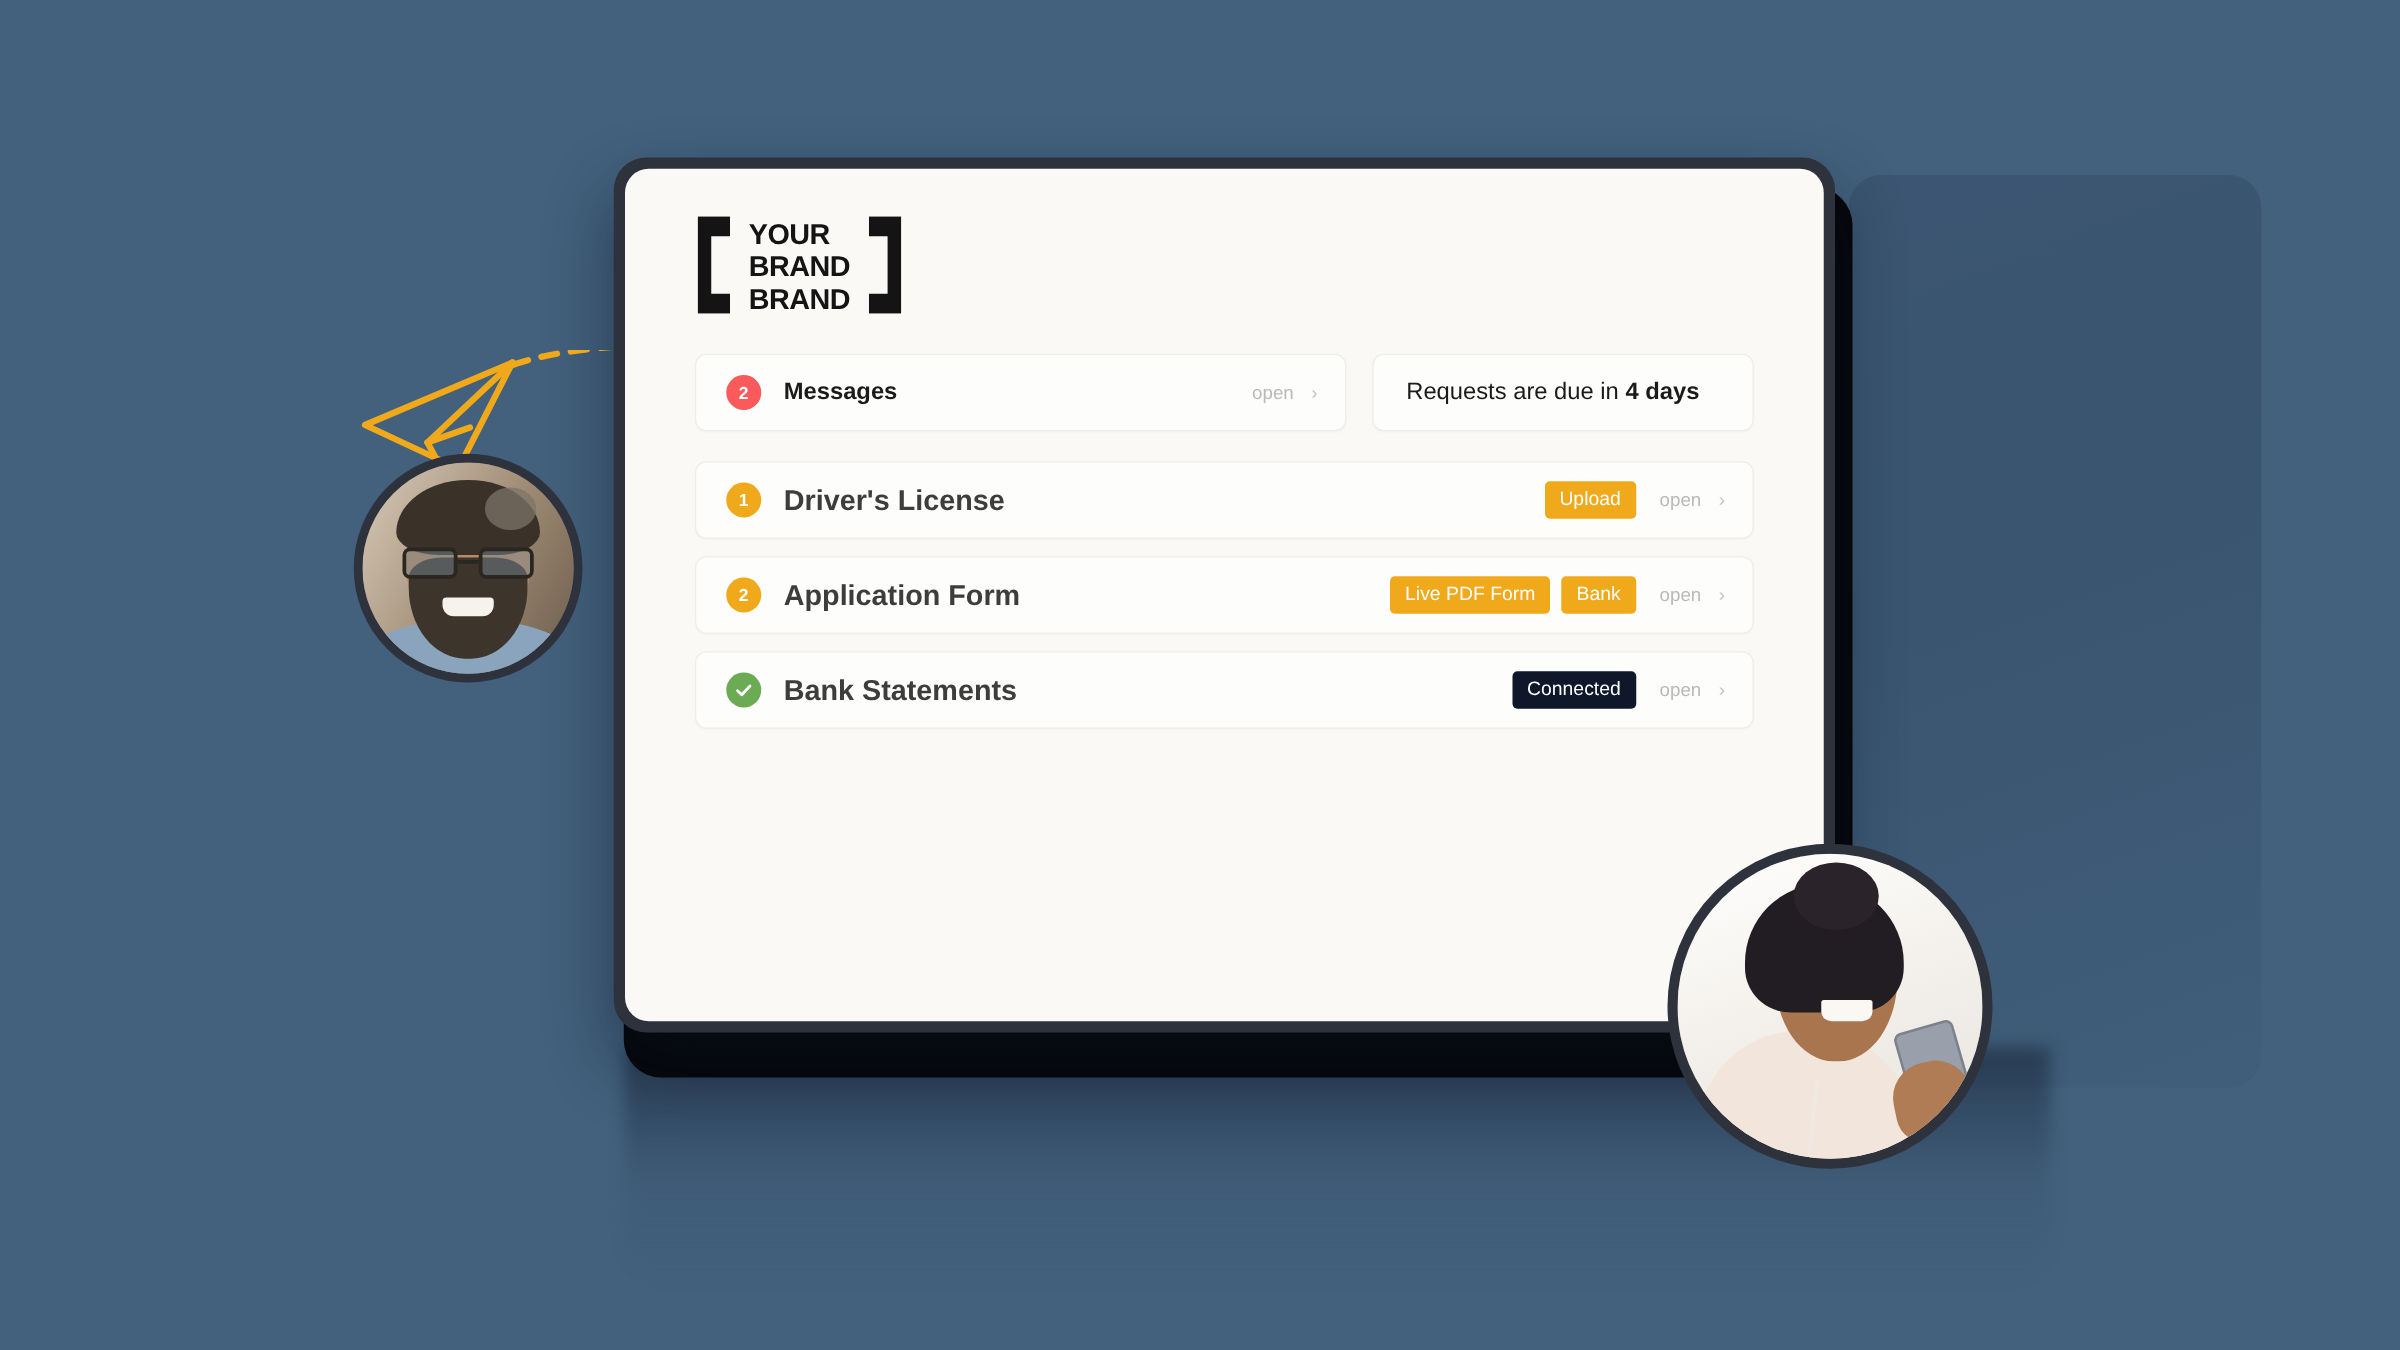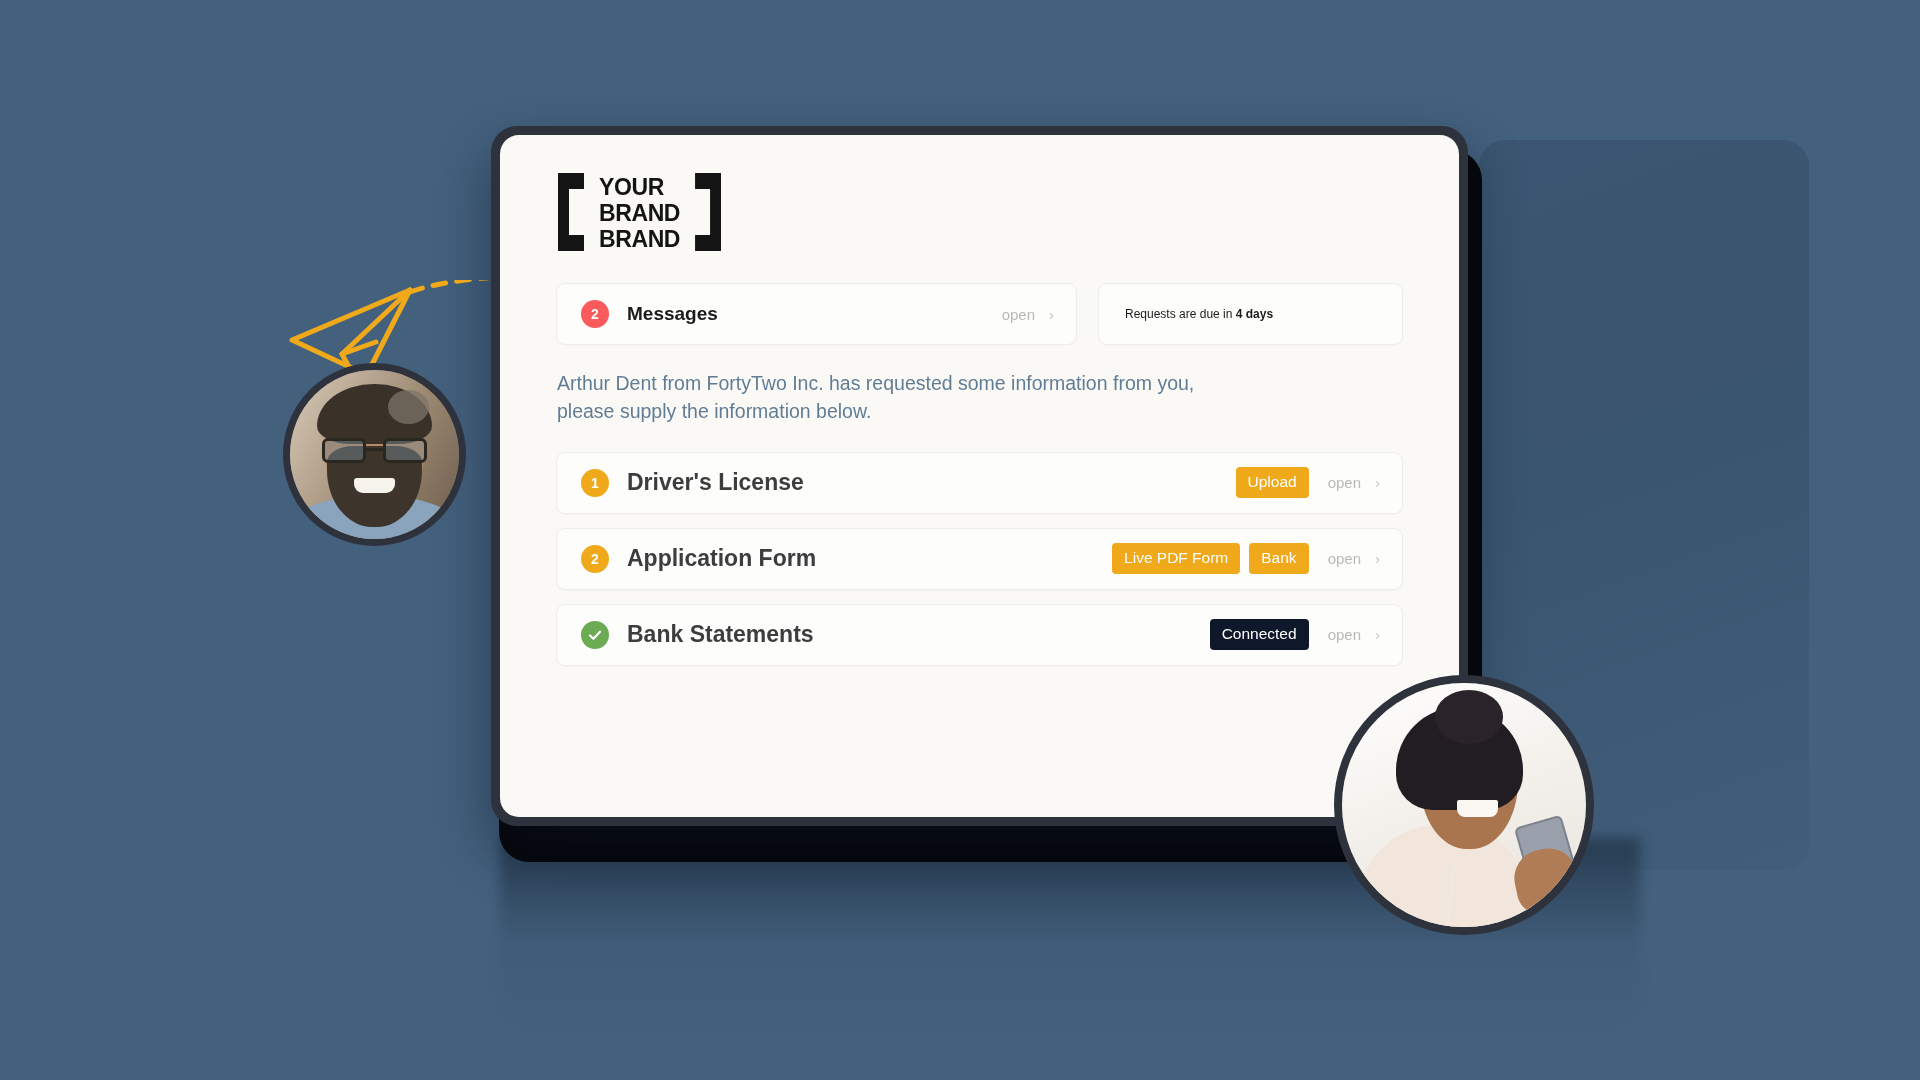--- a/index.html
+++ b/index.html
@@ -195,21 +195,21 @@
   }
   .badge-check svg { width: 16px; height: 16px; }
 
   .summary-label {
     font-size: 19px;
     font-weight: 700;
     color: #1b1b1b;
   }
 
   .due-text {
-    font-size: 12px;
+    font-size: 19px;
     color: #1b1b1b;
   }
   .due-text b { font-weight: 700; }
 
   .open-link {
     margin-left: auto;
     display: flex;
     align-items: center;
     gap: 14px;
     color: #b9b9b6;
@@ -457,21 +457,20 @@
             <span class="chev">›</span>
           </div>
         </div>
 
         <div class="summary-card card-due">
           <div class="due-text"><span>Requests are due in </span><b>4 days</b></div>
         </div>
 
       </div>
 
-      <p class="intro">Arthur Dent from FortyTwo Inc. has requested some information from you, please supply the information below.</p>
 
       <div class="doc-list">
 
         <div class="doc-row">
           <div class="badge-round badge-yellow">1</div>
           <div class="doc-name">Driver's License</div>
           <div class="doc-actions">
             <button class="pill pill-yellow">Upload</button>
             <div class="open-link">
               <span>open</span>

